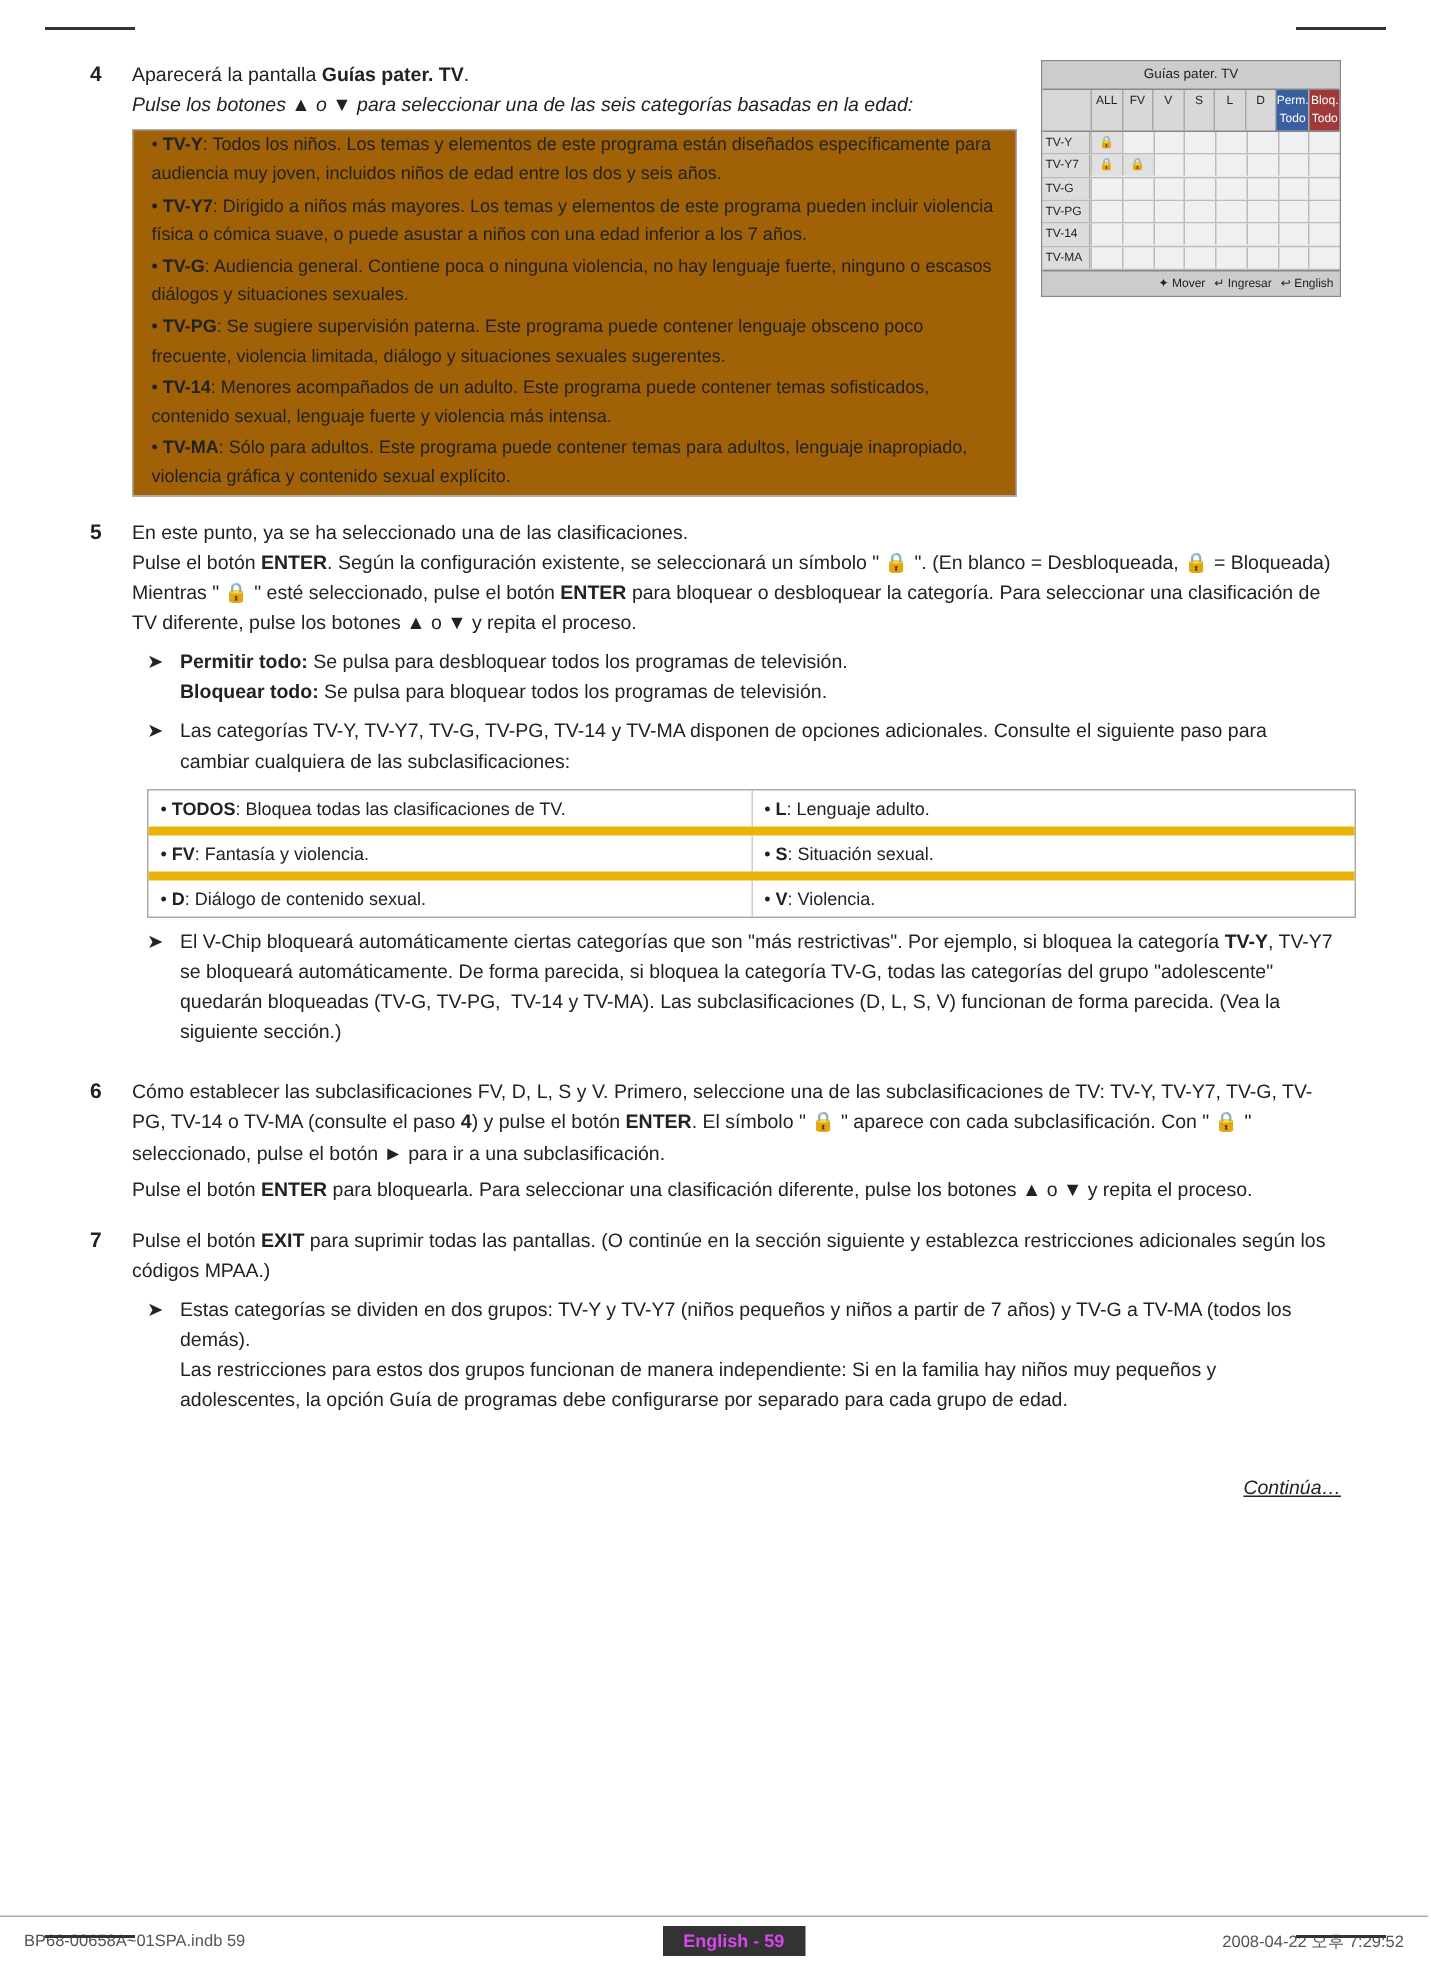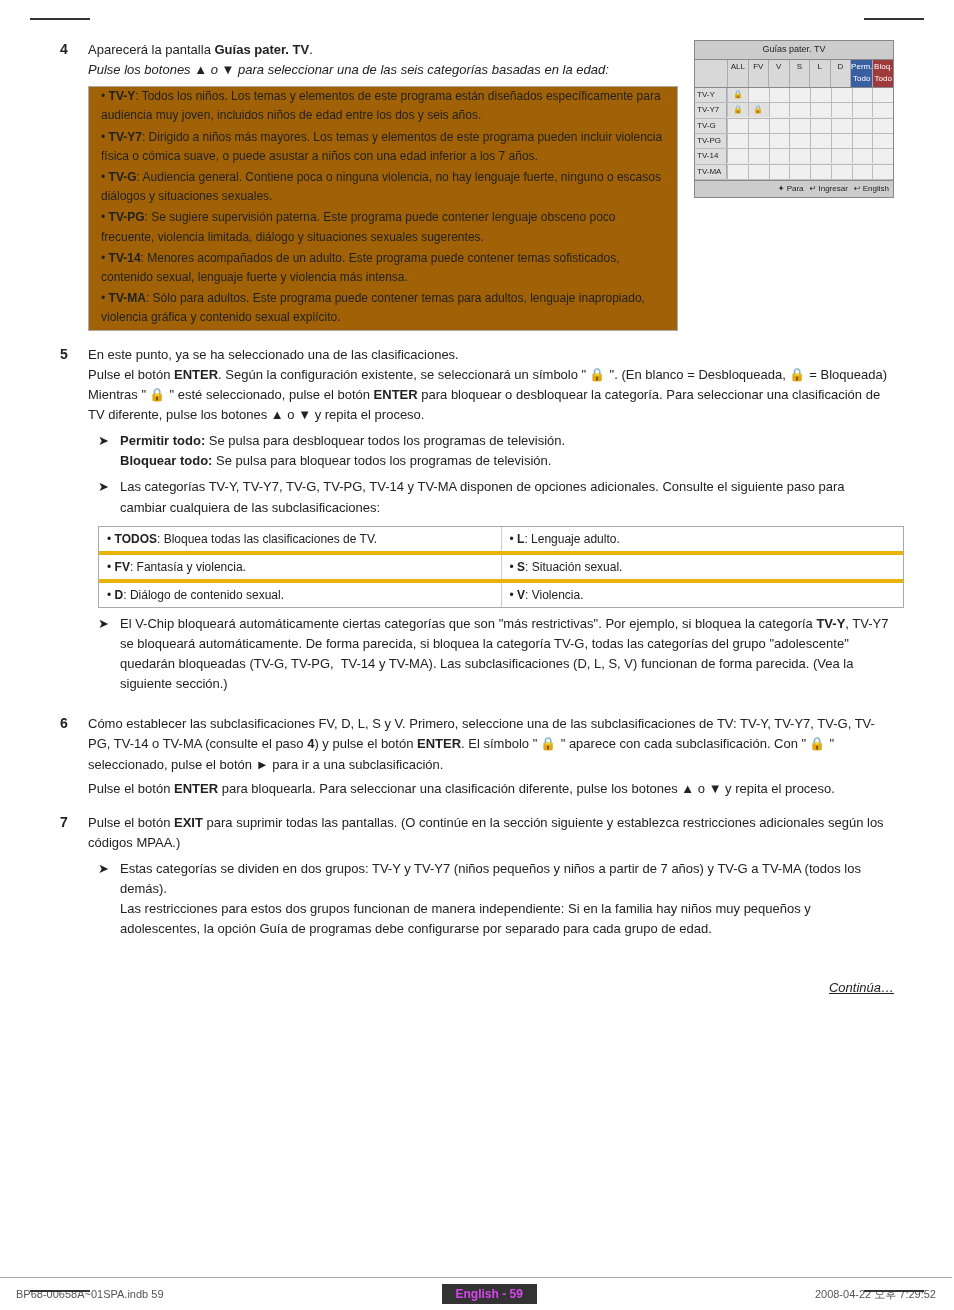--- a/index.html
+++ b/index.html
@@ -223,21 +223,21 @@
     .sub-table {
       border: 1px solid #aaa;
       margin-top: 8px;
       margin-left: 10px;
       font-size: 12px;
       width: 100%;
     }
 
     .sub-table-row {
       display: flex;
-      border-bottom: 4px solid #eab308;
+      border-bottom: 6px solid #eab308;
     }
 
     .sub-table-row:last-child {
       border-bottom: none;
     }
 
     .sub-table-cell {
       flex: 1;
       padding: 3px 8px;
       line-height: 1.5;
@@ -422,21 +422,21 @@
                   <div class="tv-guide-cell"></div>
                   <div class="tv-guide-cell"></div>
                   <div class="tv-guide-cell"></div>
                   <div class="tv-guide-cell"></div>
                   <div class="tv-guide-cell"></div>
                   <div class="tv-guide-cell"></div>
                 </div>
               </div>
             </div>
             <div class="tv-guide-footer">
-              <span>✦ Para</span>
+              <span>✦ Mover</span>
               <span>↵ Ingresar</span>
               <span>↩ English</span>
             </div>
           </div>
         </div>
       </div>
     </div>
 
     <div class="section">
       <div class="section-number">5</div>

